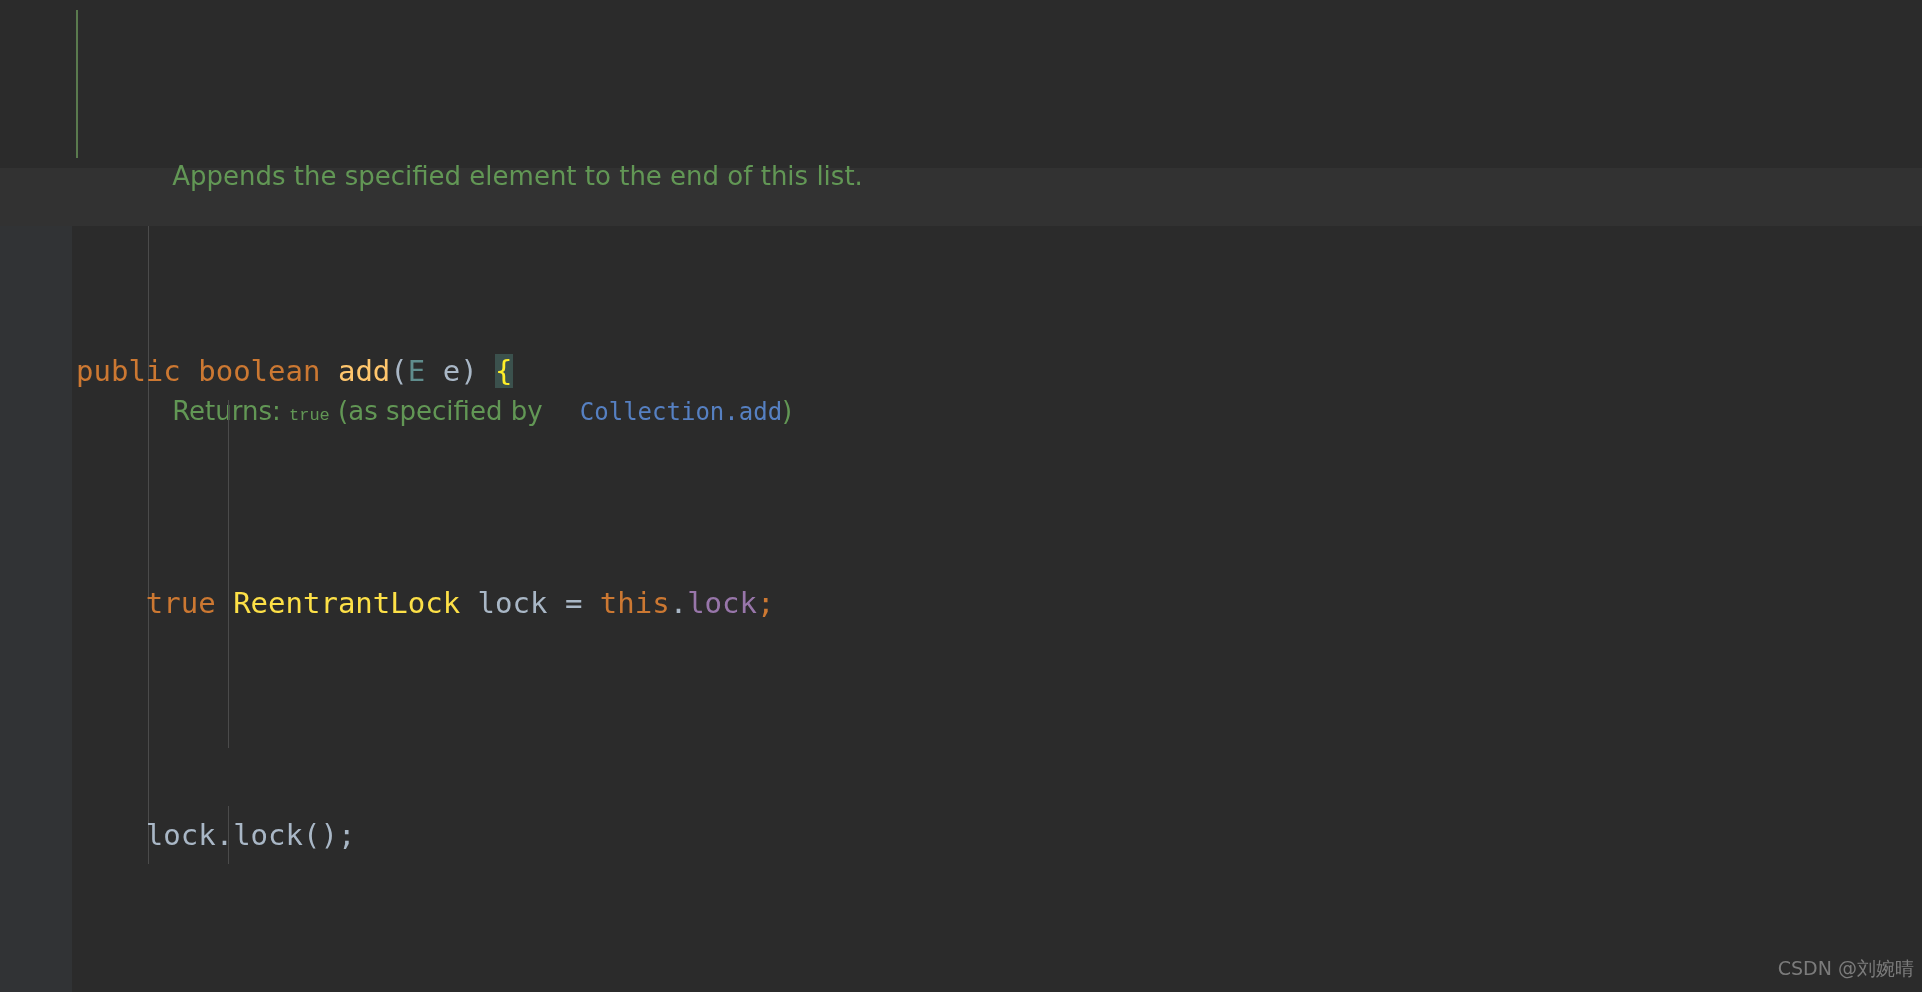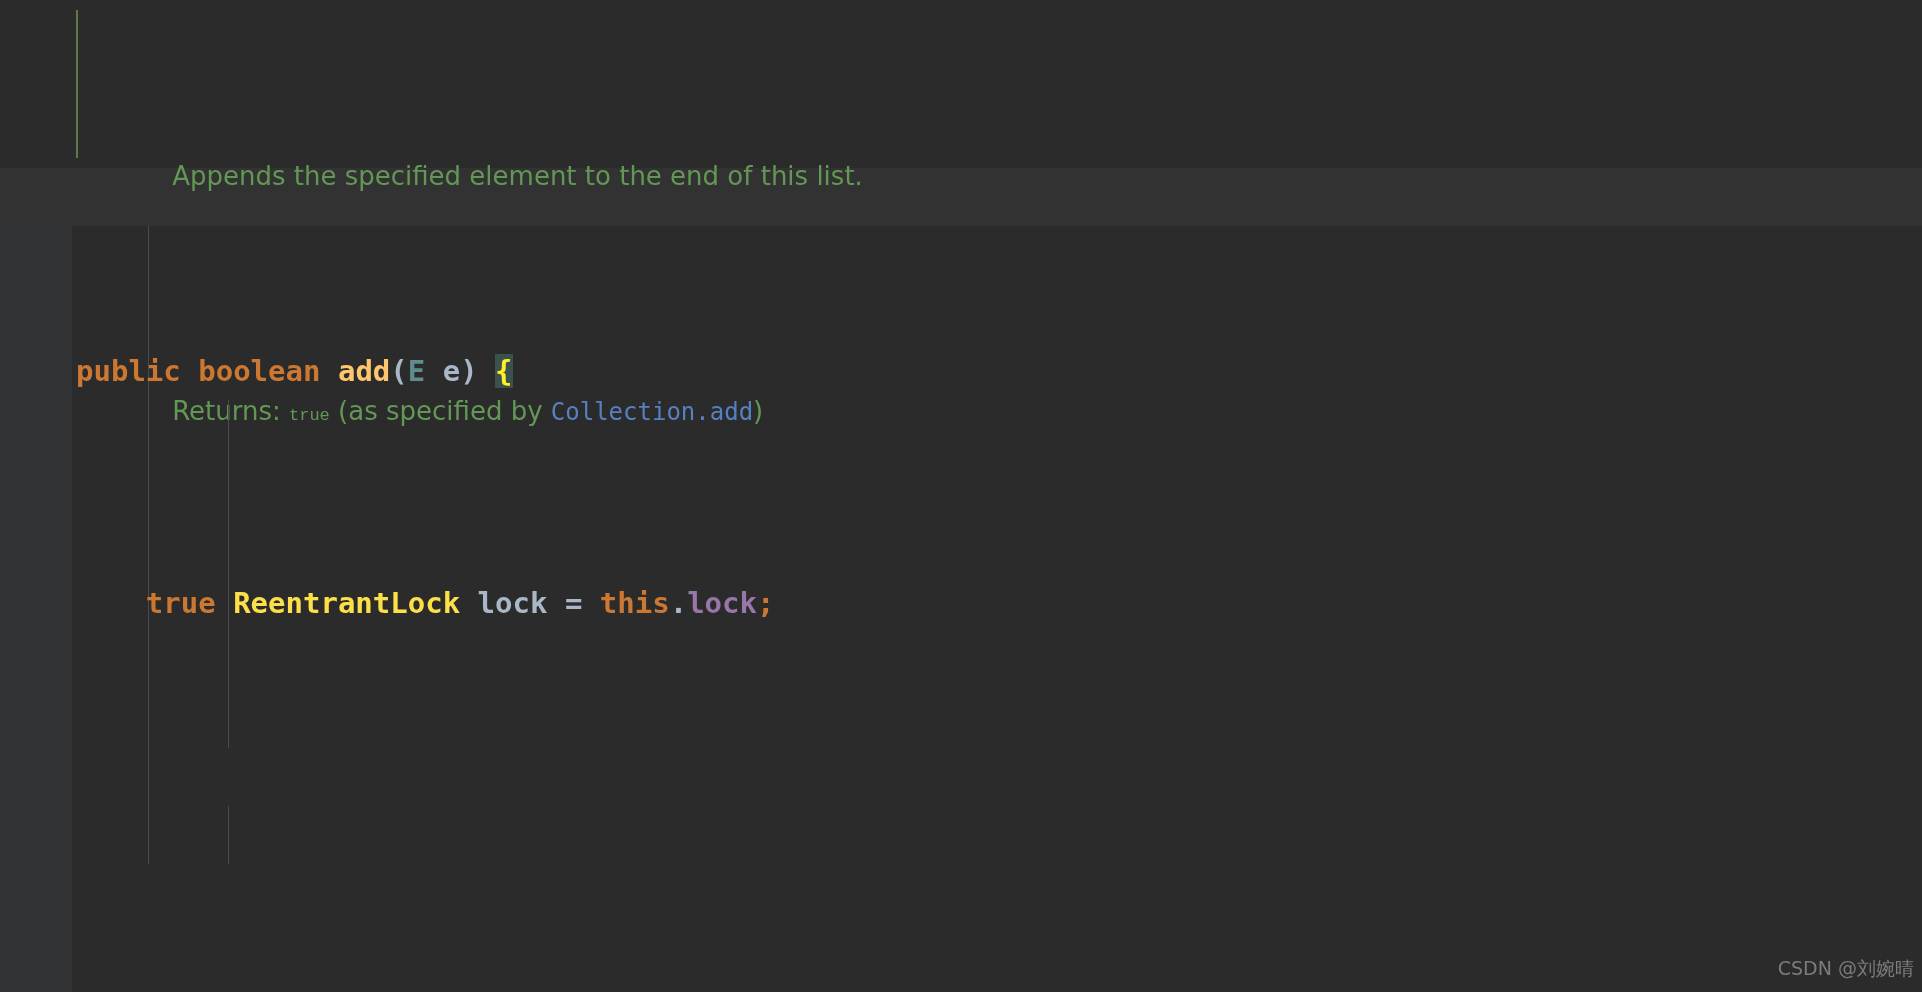--- a/index.html
+++ b/index.html
@@ -79,41 +79,41 @@
     white-space: pre;
   }
   .doc-mono {
     font-family: Liberation Mono, monospace;
     font-size: 17px;
   }
   .doc-link {
     font-family: "DejaVu Sans Mono", "Liberation Mono", monospace;
     font-size: 24px;
     color: #5680c2;
+    margin-left: 29px;
   }
 
   
   .code {
     position: absolute;
     left: 0;
     top: 168px;
     width: 1922px;
     z-index: 3;
     font-family: "DejaVu Sans Mono", "Liberation Mono", monospace;
     font-size: 29px;
     line-height: 58px;
     color: #a9b7c6;
     white-space: pre;
   }
   .ln {
     position: relative;
     height: 58px;
     padding-left: 76px;
     box-sizing: border-box;
-    font-weight: bold;
   }
 
   
   .guide {
     position: absolute;
     width: 1px;
     background: #4b4b4b;
     z-index: 2;
   }
 
@@ -166,20 +166,21 @@
   <div class="guide" style="left:148px; top:226px; height:638px;"></div>
   <div class="guide" style="left:228px; top:400px; height:348px;"></div>
   <div class="guide" style="left:228px; top:806px; height:58px;"></div>
 
   <div class="code">
 
     <div class="ln"><span class="kw">public</span><span> </span><span class="kw">boolean</span><span> </span><span class="meth">add</span><span class="plain">(</span><span class="gen">E</span><span class="plain"> e</span><span class="plain">)</span><span> </span><span class="brace-hl">{</span></div>
 
     <div class="ln"><span>    </span><span class="kw">true</span><span class="typ"> ReentrantLock </span><span class="plain">lock</span><span class="plain"> = </span><span class="kw">this</span><span class="plain">.</span><span class="field">lock</span><span class="kw">;</span></div>
 
+    <div class="ln"><span>    </span><span class="plain">lock.lock();</span></div>
 
     
 
     
 
     
 
     
 
     

